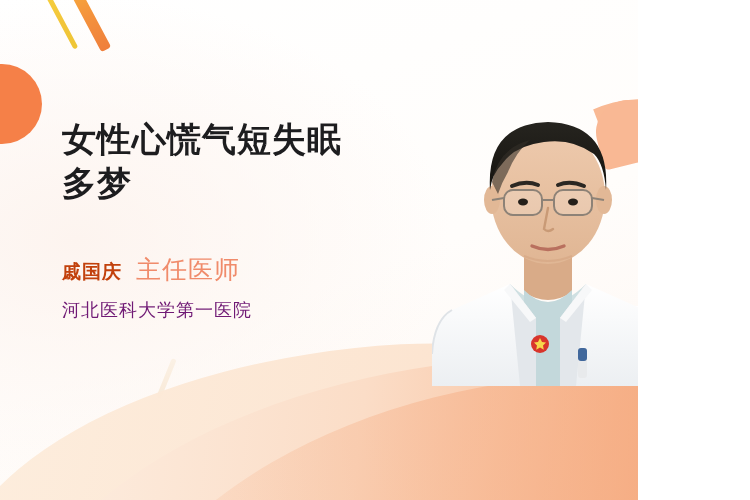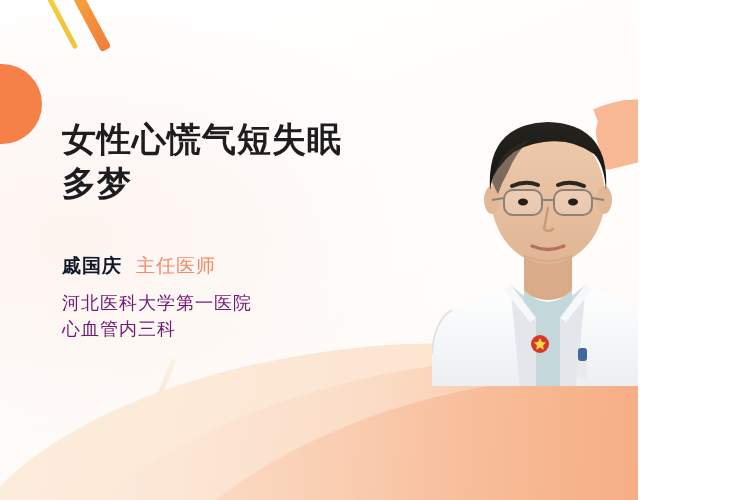--- a/index.html
+++ b/index.html
@@ -165,25 +165,25 @@
   }
   .doctor-line {
     margin-top: 48px;
     display: flex;
     align-items: baseline;
     gap: 14px;
   }
   .doctor-name {
     font-size: 19px;
     font-weight: 700;
-    color: #0f172a;
+    color: #c2410c;
     letter-spacing: 1px;
   }
   .doctor-title {
-    font-size: 19px;
+    font-size: 25px;
     font-weight: 400;
     color: #f08b6b;
     letter-spacing: 1px;
   }
   .hospital, .department {
     font-size: 18px;
     color: #701a75;
     letter-spacing: 1px;
     line-height: 1.45;
   }
@@ -299,16 +299,15 @@
   <div class="text-block">
     <h1 class="headline">女性心慌气短失眠
 多梦</h1>
 
     <div class="doctor-line">
       <span class="doctor-name">戚国庆</span>
       <span class="doctor-title">主任医师</span>
     </div>
 
     <div class="hospital">河北医科大学第一医院</div>
-    <div class="department">心血管内三科</div>
   </div>
 
 </div>
 
 </body></html>

